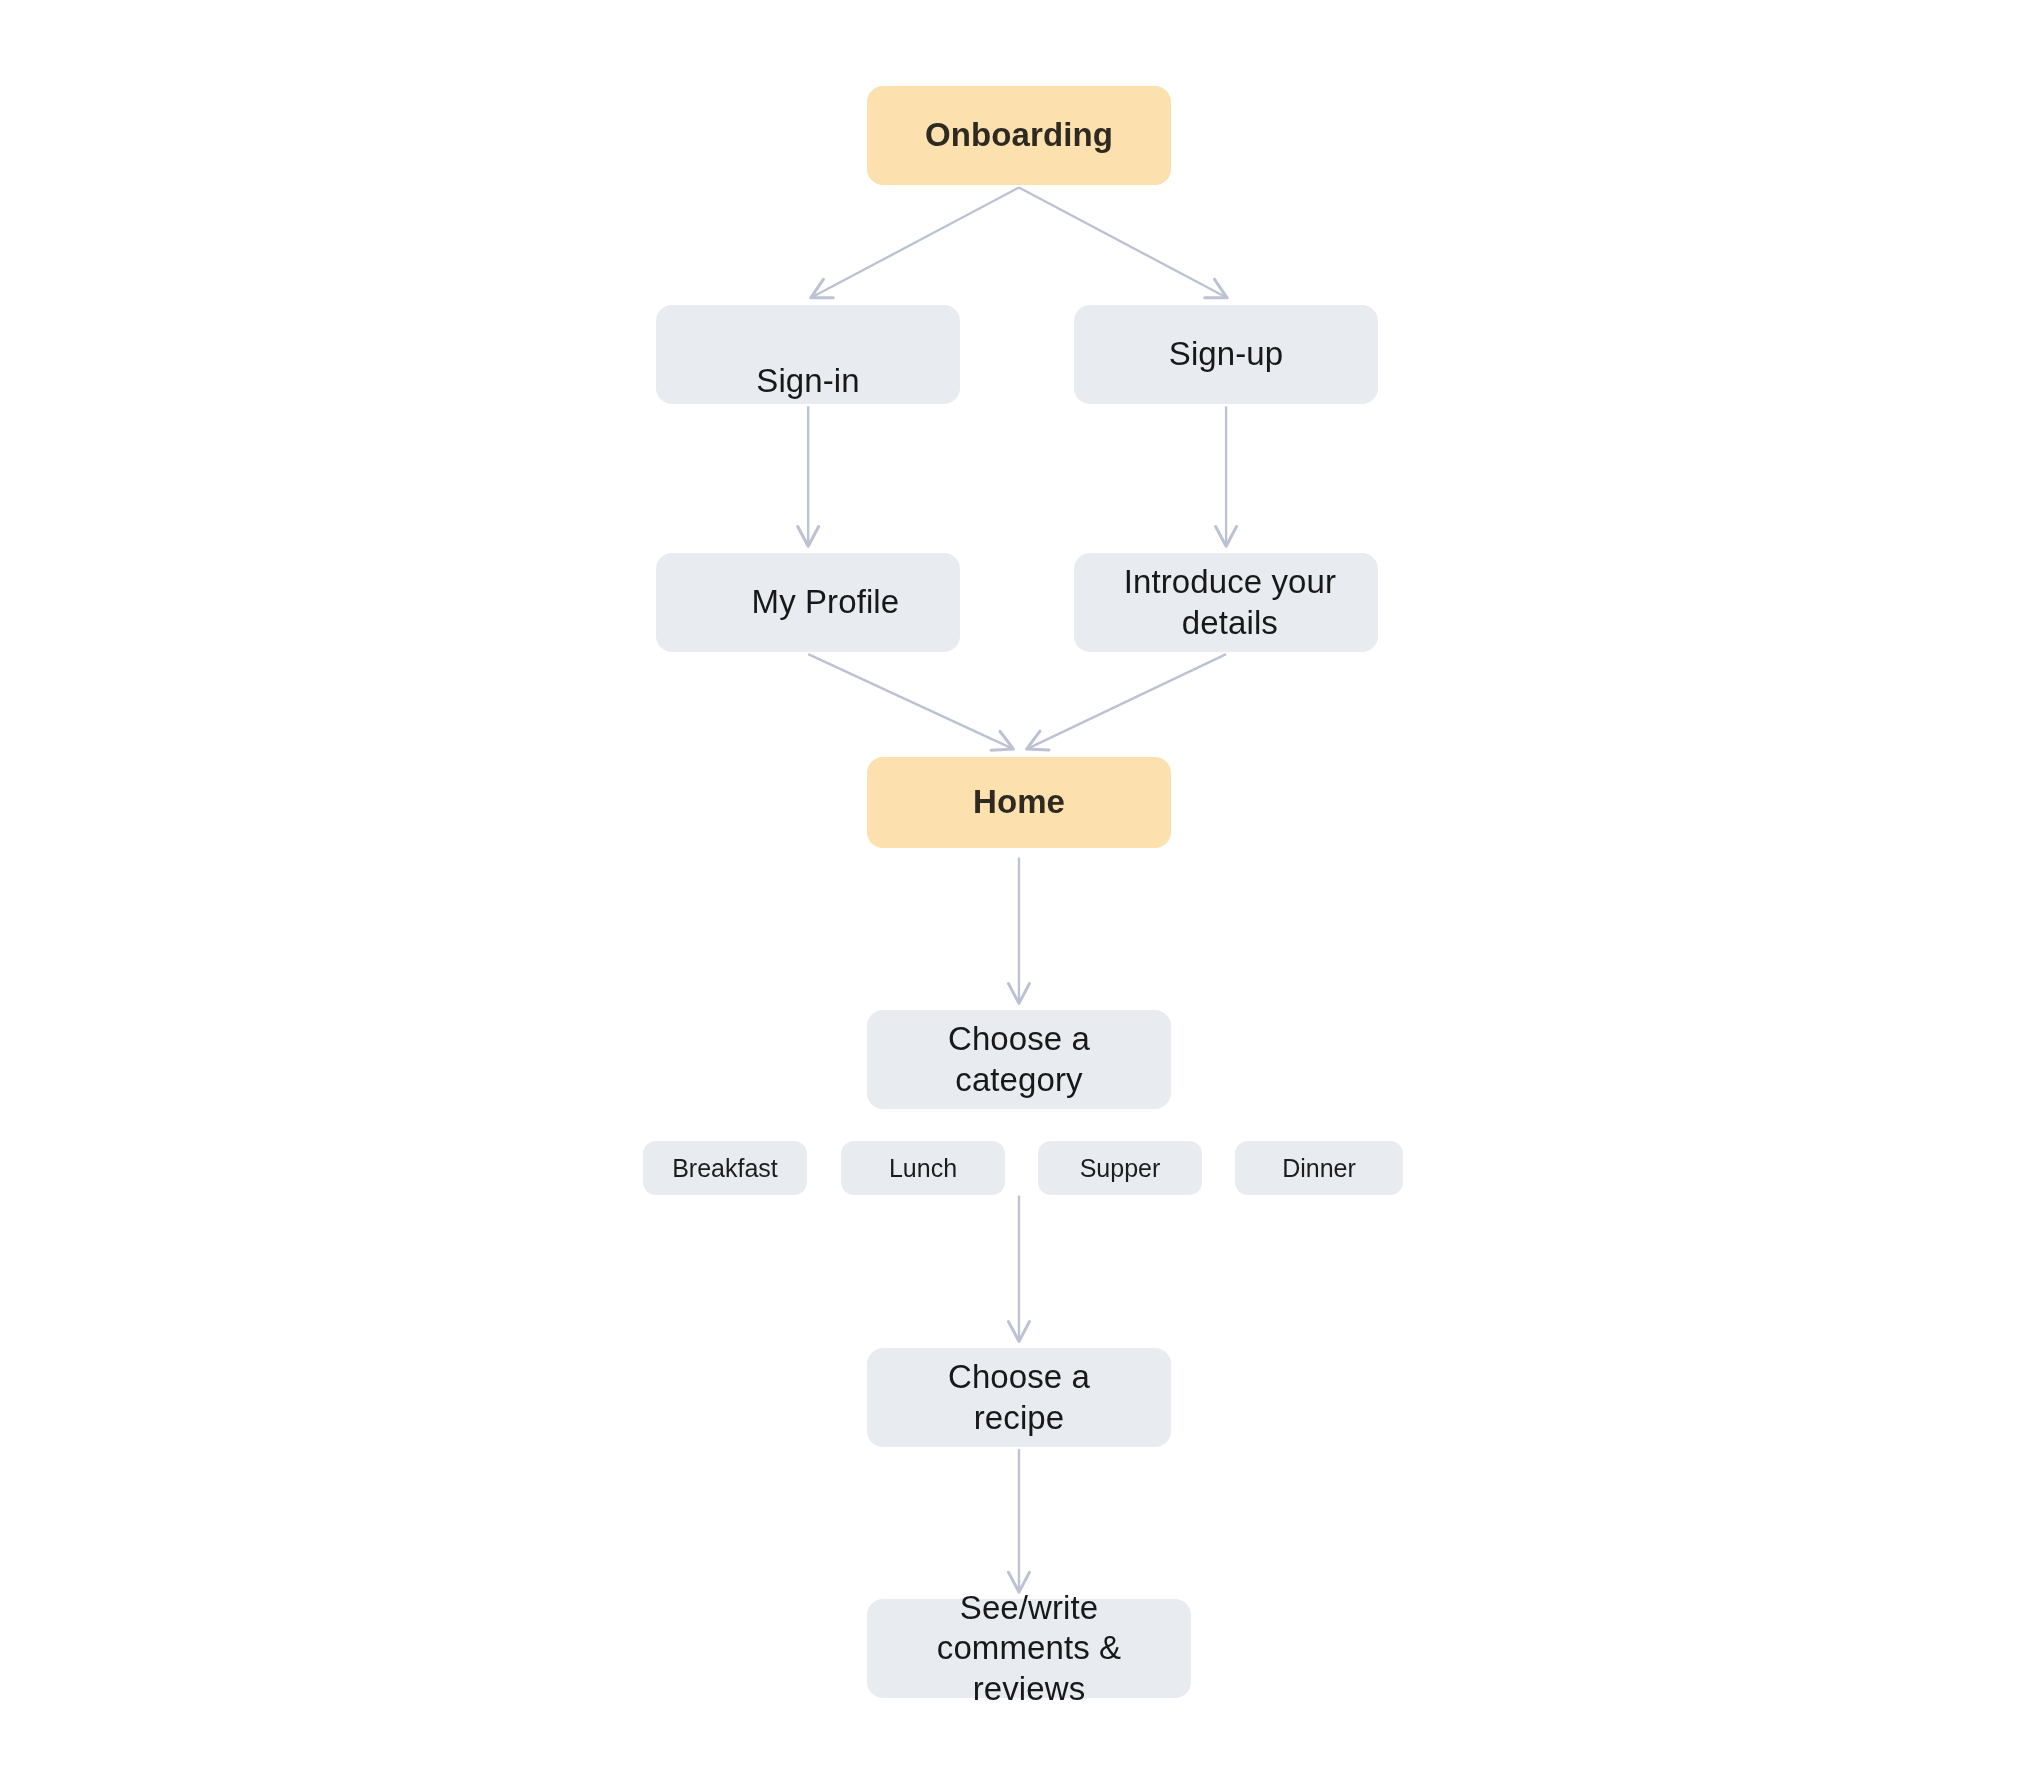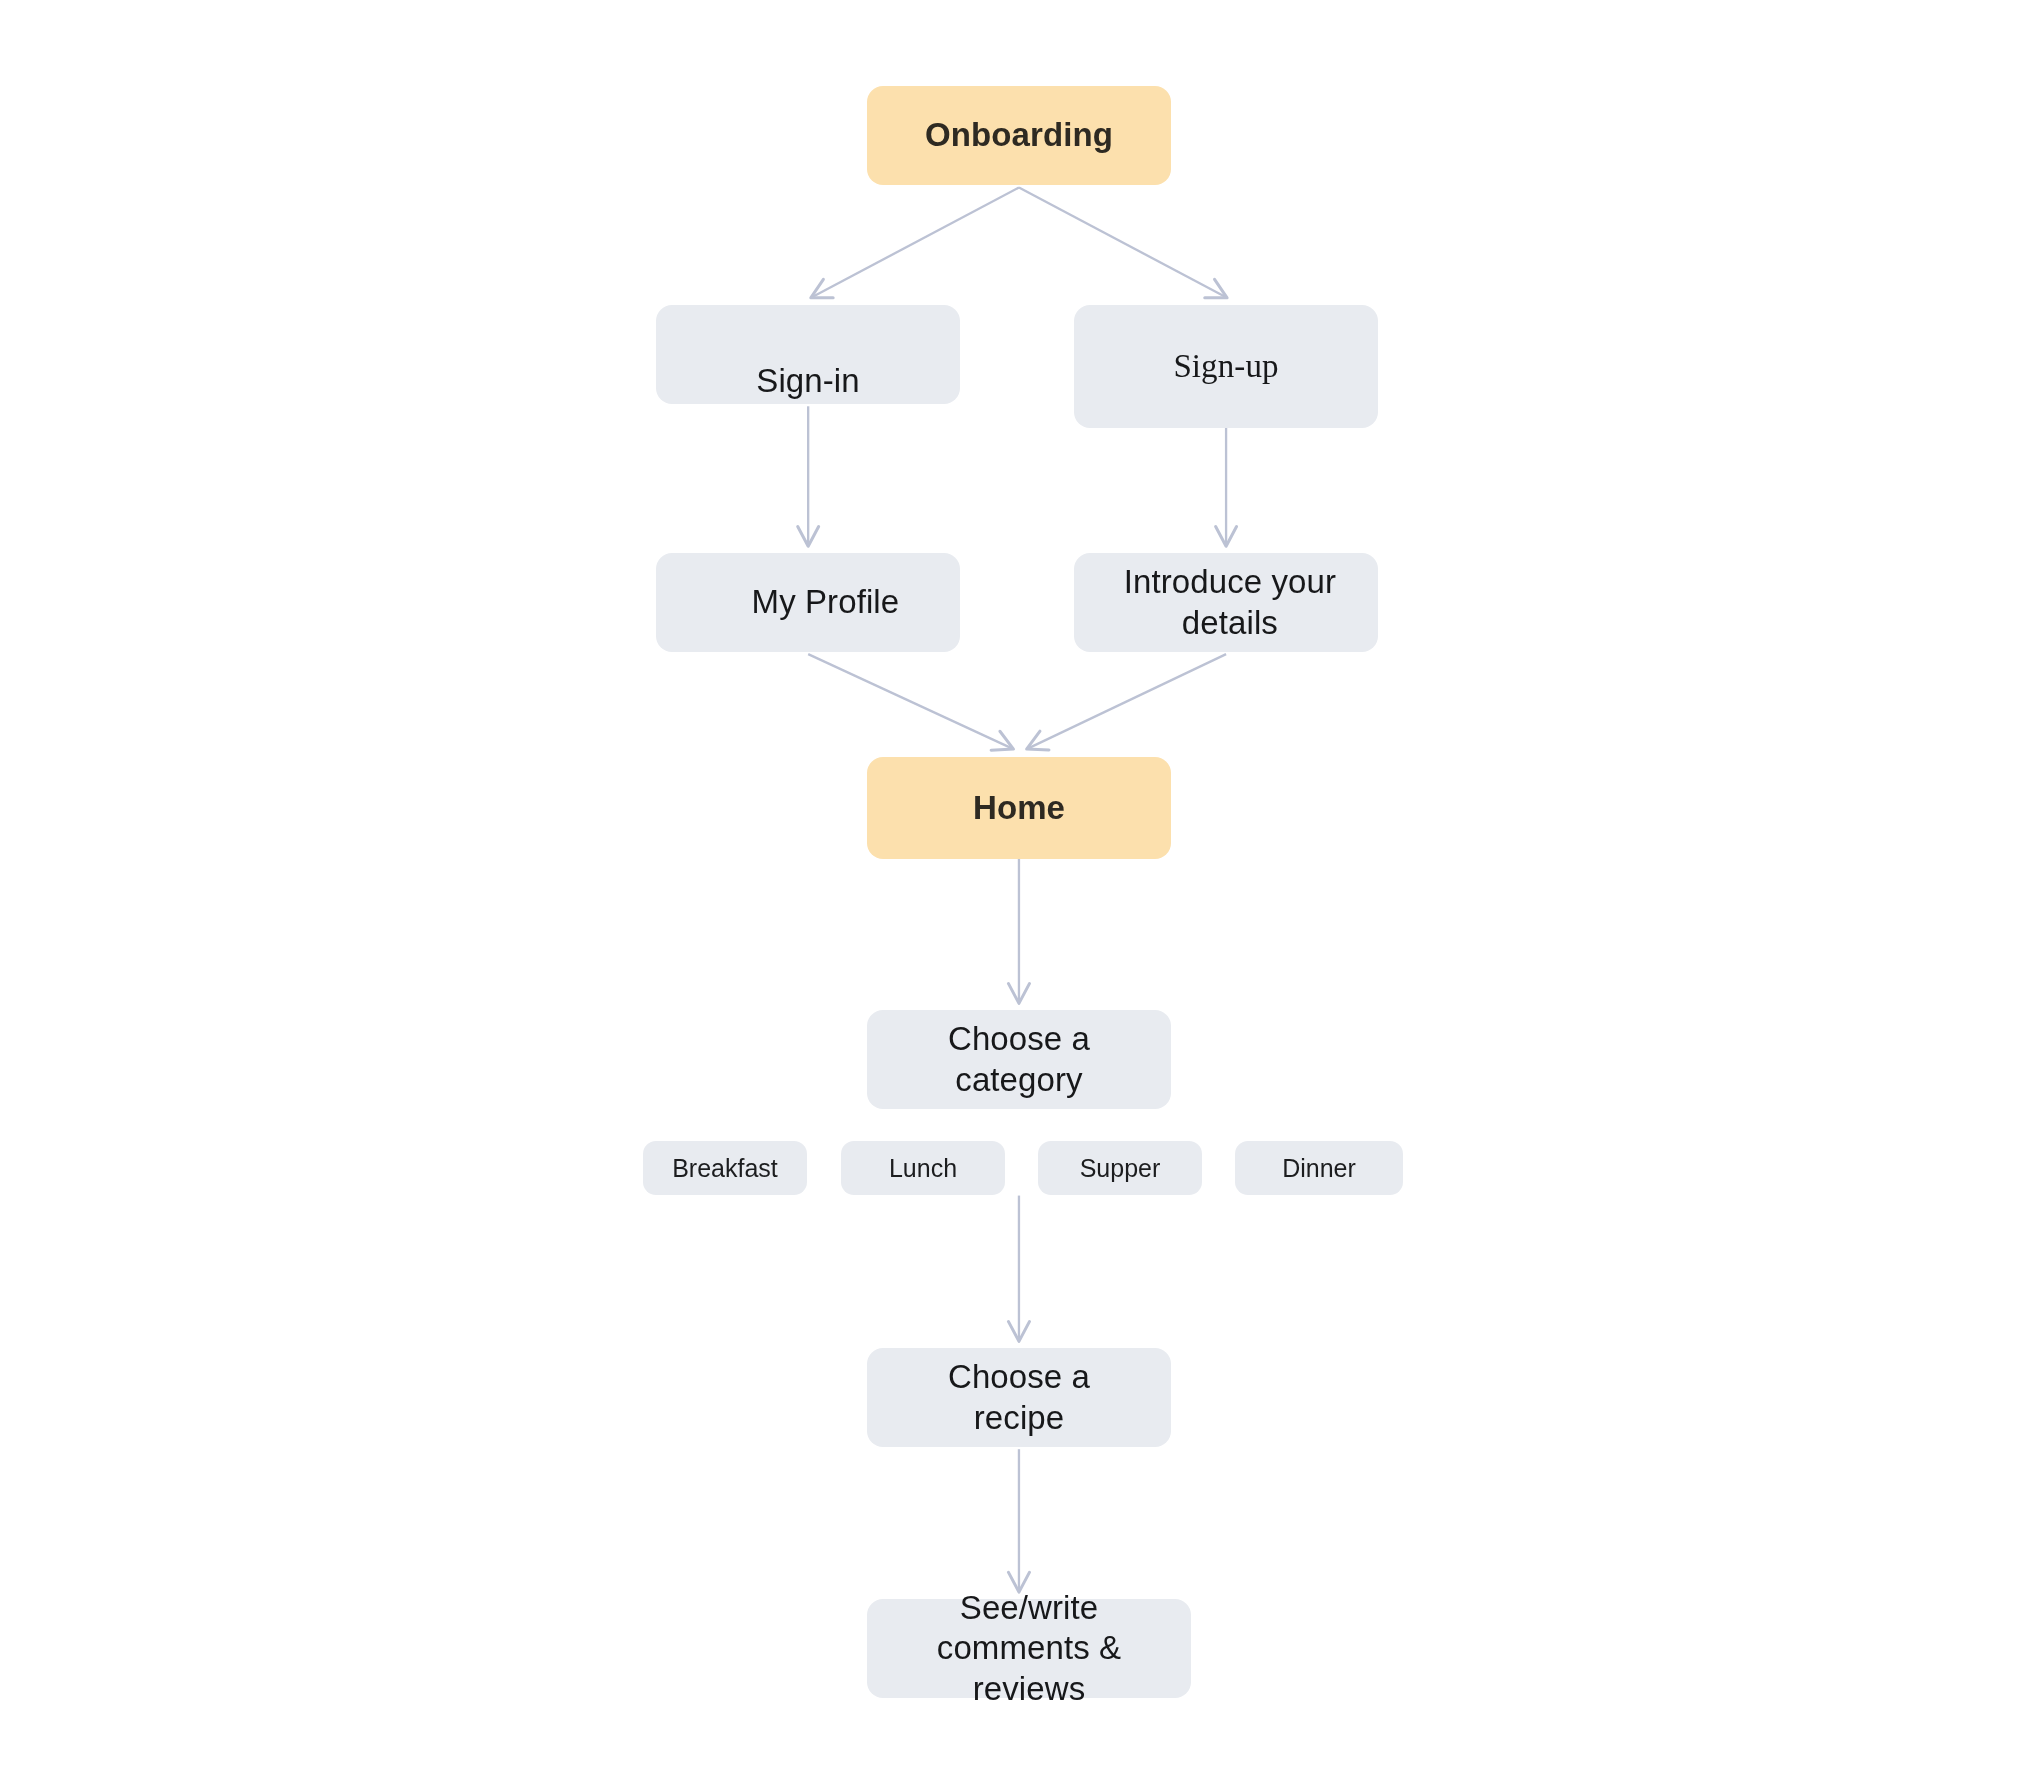--- a/index.html
+++ b/index.html
@@ -102,34 +102,34 @@
   </svg>
 
   <div class="node accent" style="left:867px; top:86px; width:304px; height:99px;">
     <span>Onboarding</span>
   </div>
 
   <div class="node" style="left:656px; top:305px; width:304px; height:99px;align-items:flex-end;">
     <span>Sign-in</span>
   </div>
 
-  <div class="node" style="left:1074px; top:305px; width:304px; height:123px;font-family:Liberation Serif, serif;">
+  <div class="node" style="left:1074px; top:305px; width:304px; height:99px;">
     <span>Sign-up</span>
   </div>
 
   <div class="node" style="left:656px; top:553px; width:304px; height:99px;padding-left:45px;">
     <span>My Profile</span>
   </div>
 
   <div class="node" style="left:1074px; top:553px; width:304px; height:99px;padding-left:18px;">
     <span>Introduce your
 details</span>
   </div>
 
-  <div class="node accent" style="left:867px; top:757px; width:304px; height:102px;">
+  <div class="node accent" style="left:867px; top:757px; width:304px; height:91px;">
     <span>Home</span>
   </div>
 
   <div class="node" style="left:867px; top:1010px; width:304px; height:99px;">
     <span>Choose a
 category</span>
   </div>
 
   <div class="chip" style="left:643px; top:1141px; width:164px; height:54px;">
     <span>Breakfast</span>

